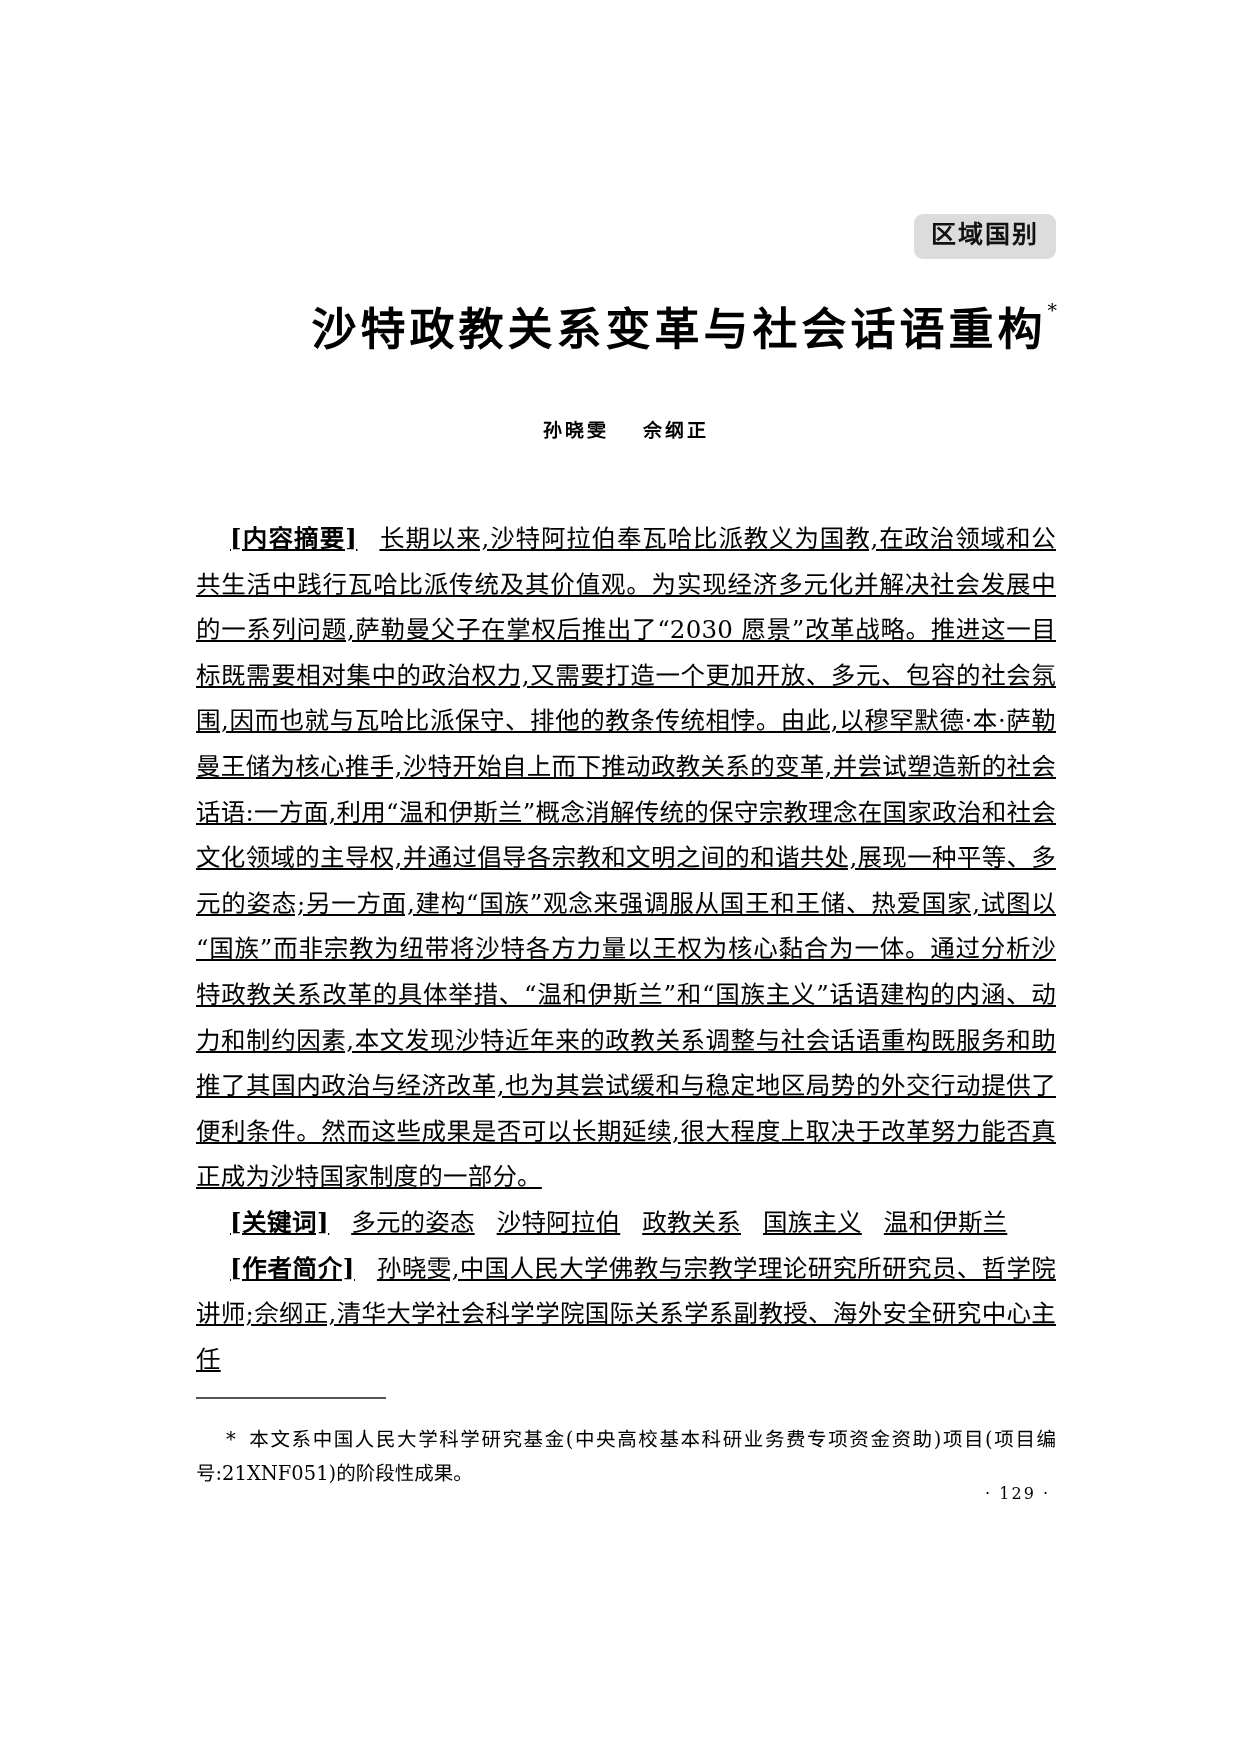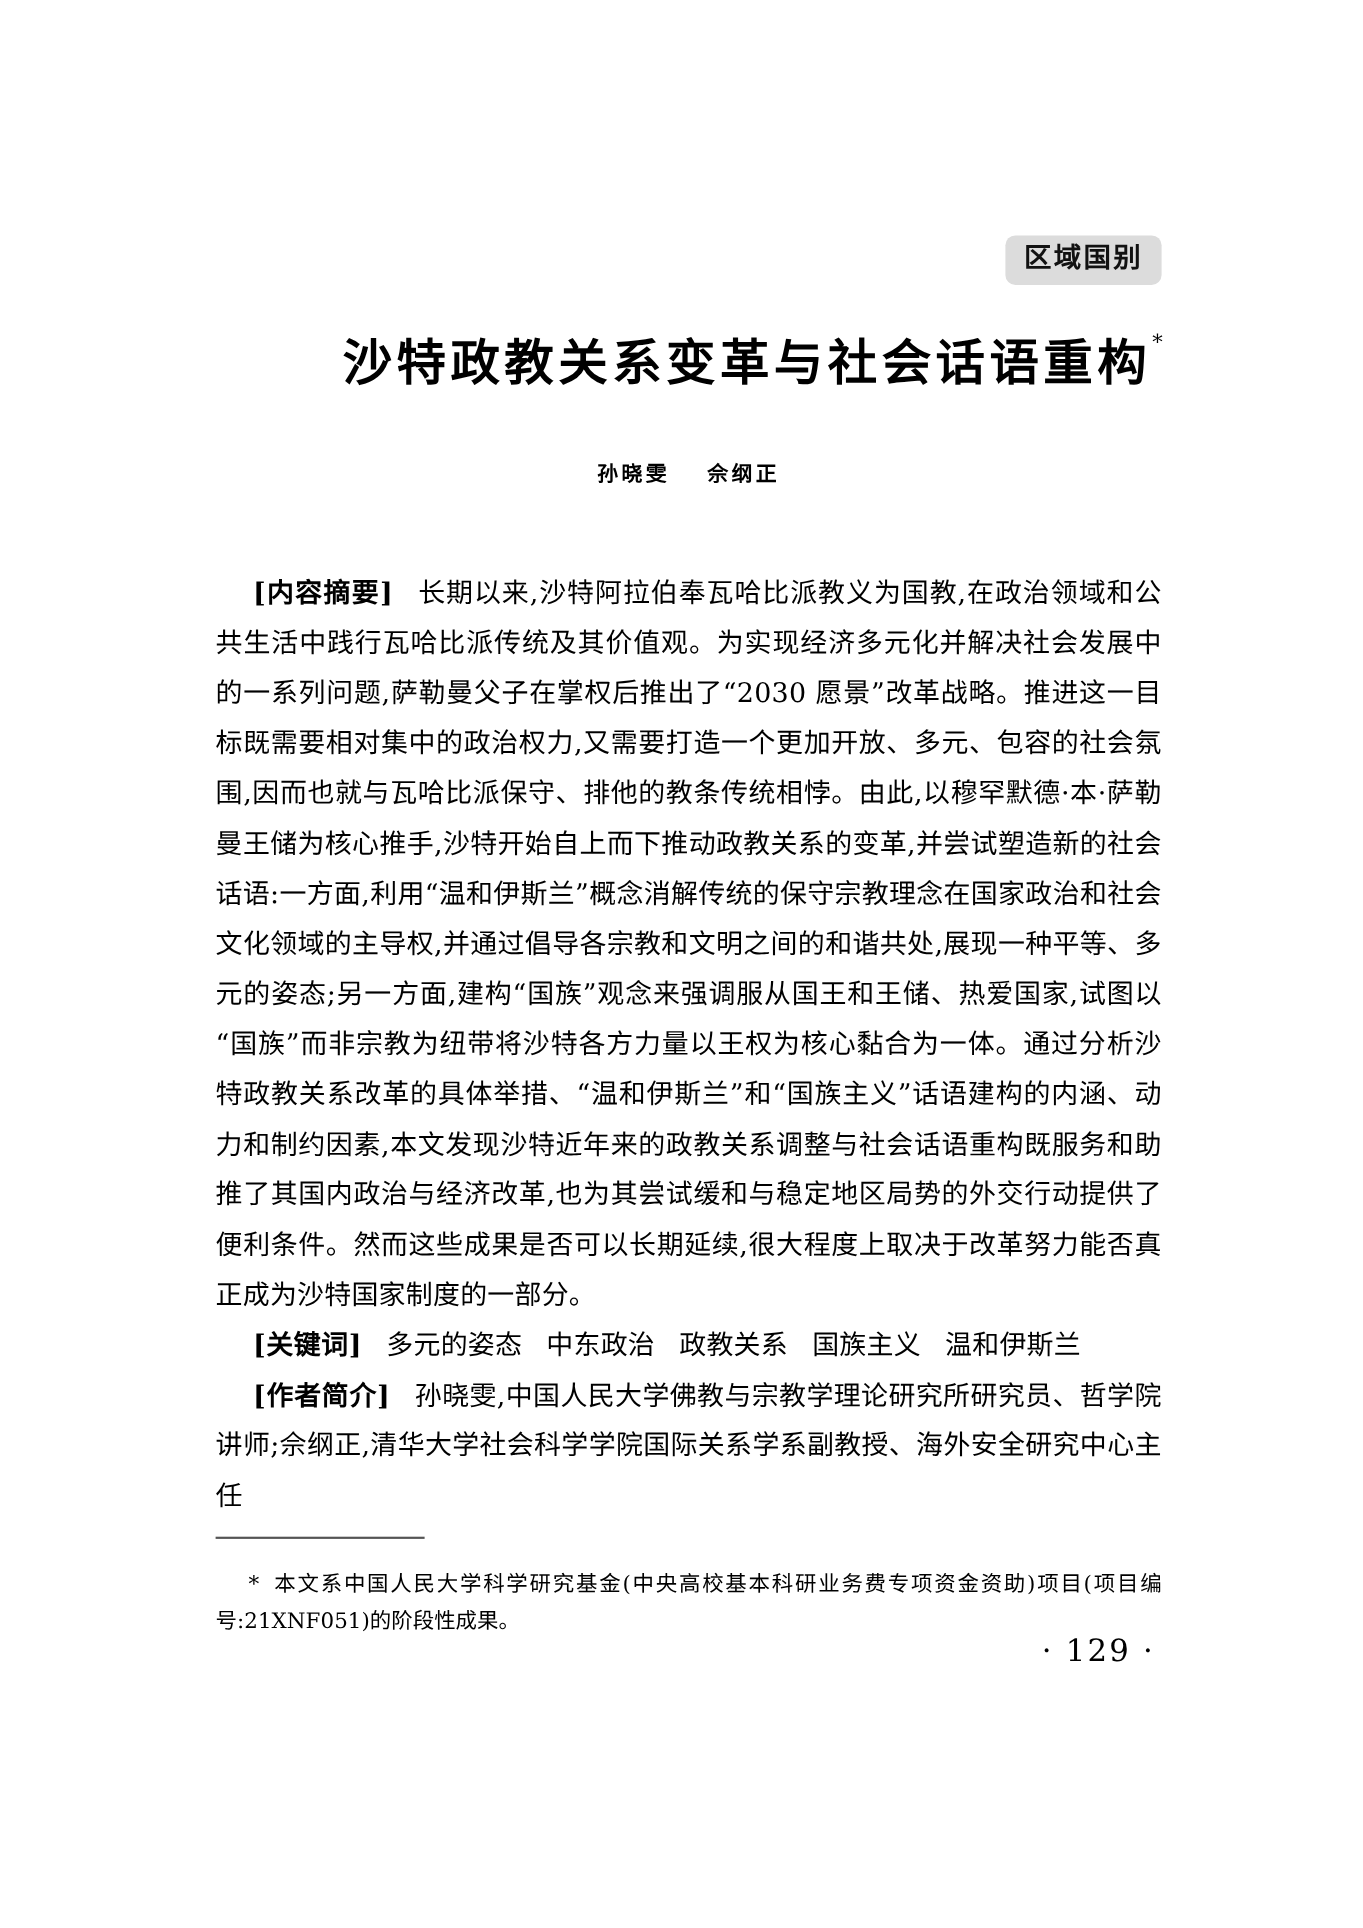--- a/index.html
+++ b/index.html
@@ -108,20 +108,21 @@
   .para {
     font-family: "DejaVu Serif", "Liberation Serif", serif;
     font-size: 24.5px;
     line-height: 45.6px;
     text-align: justify;
     text-justify: inter-ideograph;
     letter-spacing: 0.2px;
     color: #000000;
     margin: 0;
     text-indent: 0;
+    text-decoration: underline;
   }
   .para + .para { margin-top: 0px; }
   .lead-indent { display: inline-block; width: 34px; }
   .tag-label {
     font-weight: 700;
     letter-spacing: 0.5px;
   }
   .tag-gap { display: inline-block; width: 22px; }
   .kw-gap { display: inline-block; width: 22px; }
 
@@ -152,21 +153,21 @@
   .fn-mono {
     font-family: "DejaVu Serif", "Liberation Serif", serif;
   }
 
   
   .page-number {
     position: absolute;
     top: 1484px;
     right: 6px;
     font-family: "DejaVu Serif", "Liberation Serif", serif;
-    font-size: 28px;
+    font-size: 16px;
     letter-spacing: 2px;
     color: #000000;
     text-align: right;
   }
 </style>
 </head>
 <body>
 
 <div class="page">
   <div class="content">
@@ -178,21 +179,21 @@
     <div class="title-block">
       <h1 class="article-title"><span>沙特政教关系变革与社会话语重构</span><span class="title-star">*</span></h1>
     </div>
 
     <div class="authors"><span class="author-name">孙晓雯</span><span class="author-gap"></span><span class="author-name">佘纲正</span></div>
 
     <div class="body-block">
 
       <p class="para"><span class="lead-indent"></span><span class="tag-label">[内容摘要]</span><span class="tag-gap"></span><span>长期以来,沙特阿拉伯奉瓦哈比派教义为国教,在政治领域和公共生活中践行瓦哈比派传统及其价值观。为实现经济多元化并解决社会发展中的一系列问题,萨勒曼父子在掌权后推出了“2030 愿景”改革战略。推进这一目标既需要相对集中的政治权力,又需要打造一个更加开放、多元、包容的社会氛围,因而也就与瓦哈比派保守、排他的教条传统相悖。由此,以穆罕默德·本·萨勒曼王储为核心推手,沙特开始自上而下推动政教关系的变革,并尝试塑造新的社会话语:一方面,利用“温和伊斯兰”概念消解传统的保守宗教理念在国家政治和社会文化领域的主导权,并通过倡导各宗教和文明之间的和谐共处,展现一种平等、多元的姿态;另一方面,建构“国族”观念来强调服从国王和王储、热爱国家,试图以“国族”而非宗教为纽带将沙特各方力量以王权为核心黏合为一体。通过分析沙特政教关系改革的具体举措、“温和伊斯兰”和“国族主义”话语建构的内涵、动力和制约因素,本文发现沙特近年来的政教关系调整与社会话语重构既服务和助推了其国内政治与经济改革,也为其尝试缓和与稳定地区局势的外交行动提供了便利条件。然而这些成果是否可以长期延续,很大程度上取决于改革努力能否真正成为沙特国家制度的一部分。</span></p>
 
-      <p class="para"><span class="lead-indent"></span><span class="tag-label">[关键词]</span><span class="tag-gap"></span><span>多元的姿态</span><span class="kw-gap"></span><span>中东政治</span><span class="kw-gap"></span><span>政教关系</span><span class="kw-gap"></span><span>国族主义</span><span class="kw-gap"></span><span>温和伊斯兰</span></p>
+      <p class="para"><span class="lead-indent"></span><span class="tag-label">[关键词]</span><span class="tag-gap"></span><span>多元的姿态</span><span class="kw-gap"></span><span>沙特阿拉伯</span><span class="kw-gap"></span><span>政教关系</span><span class="kw-gap"></span><span>国族主义</span><span class="kw-gap"></span><span>温和伊斯兰</span></p>
 
       <p class="para"><span class="lead-indent"></span><span class="tag-label">[作者简介]</span><span class="tag-gap"></span><span>孙晓雯,中国人民大学佛教与宗教学理论研究所研究员、哲学院讲师;佘纲正,清华大学社会科学学院国际关系学系副教授、海外安全研究中心主任</span></p>
 
     </div>
 
     <div class="footnote-rule"></div>
     <div class="footnote"><span class="fn-indent"></span><span class="fn-star">*</span><span class="fn-gap"></span><span class="fn-mono">本文系中国人民大学科学研究基金(中央高校基本科研业务费专项资金资助)项目(项目编号:21XNF051)的阶段性成果。</span></div>
 
     <div class="page-number">· 129 ·</div>
 

